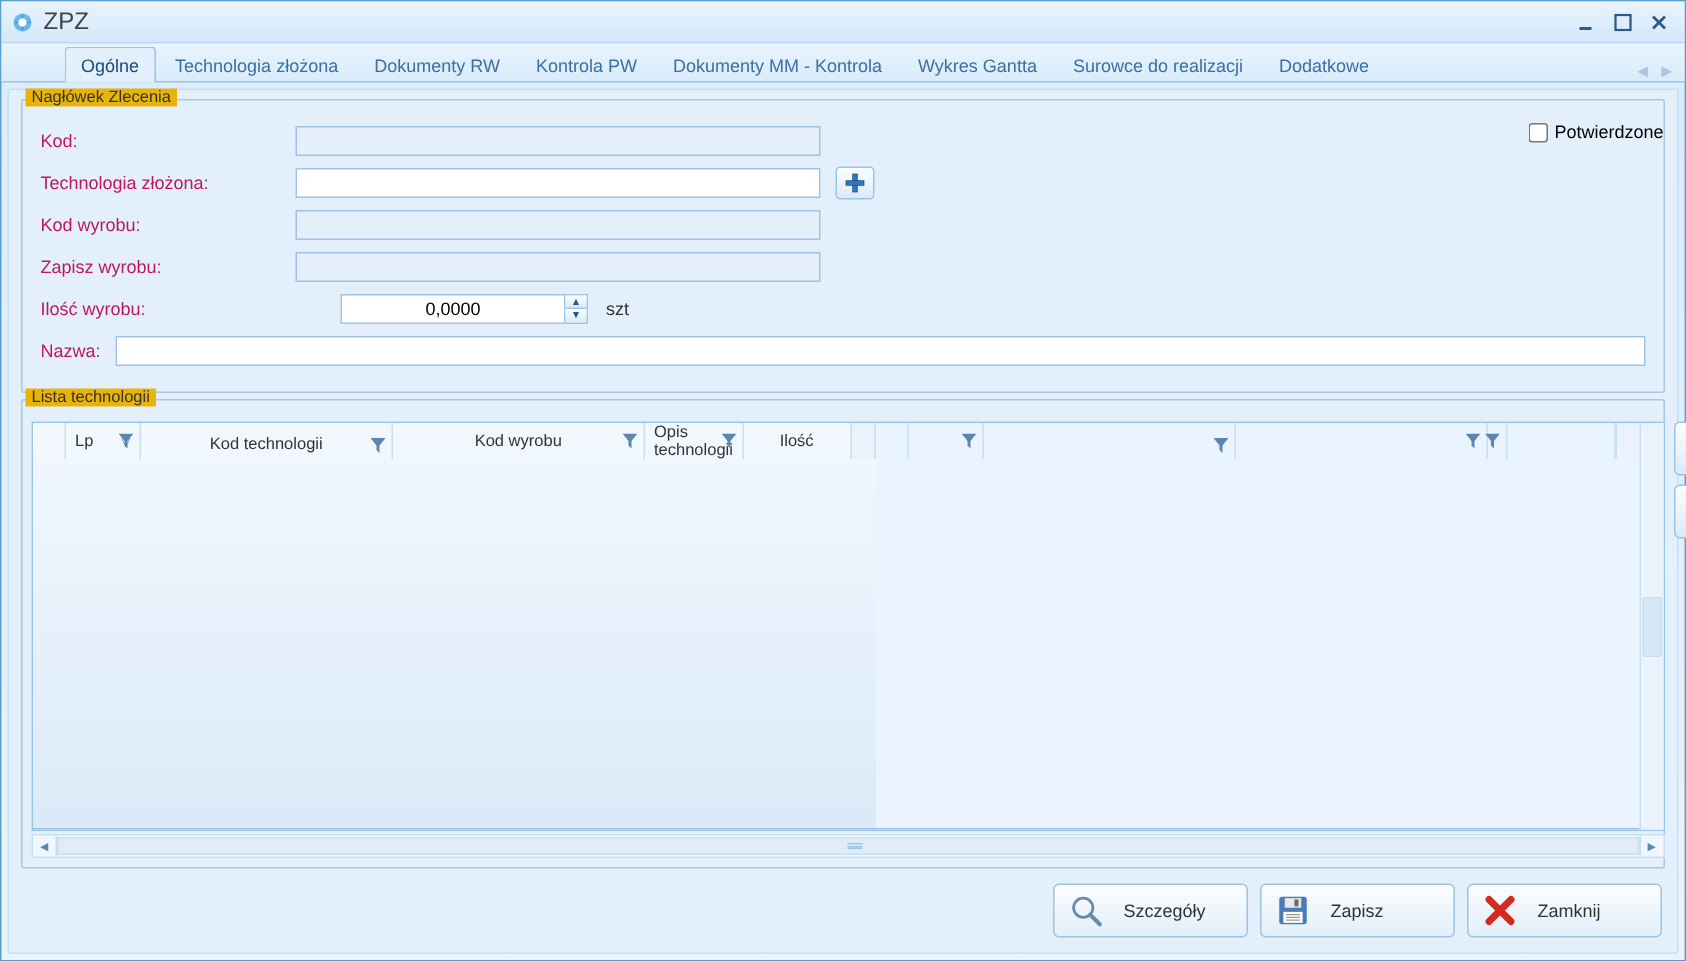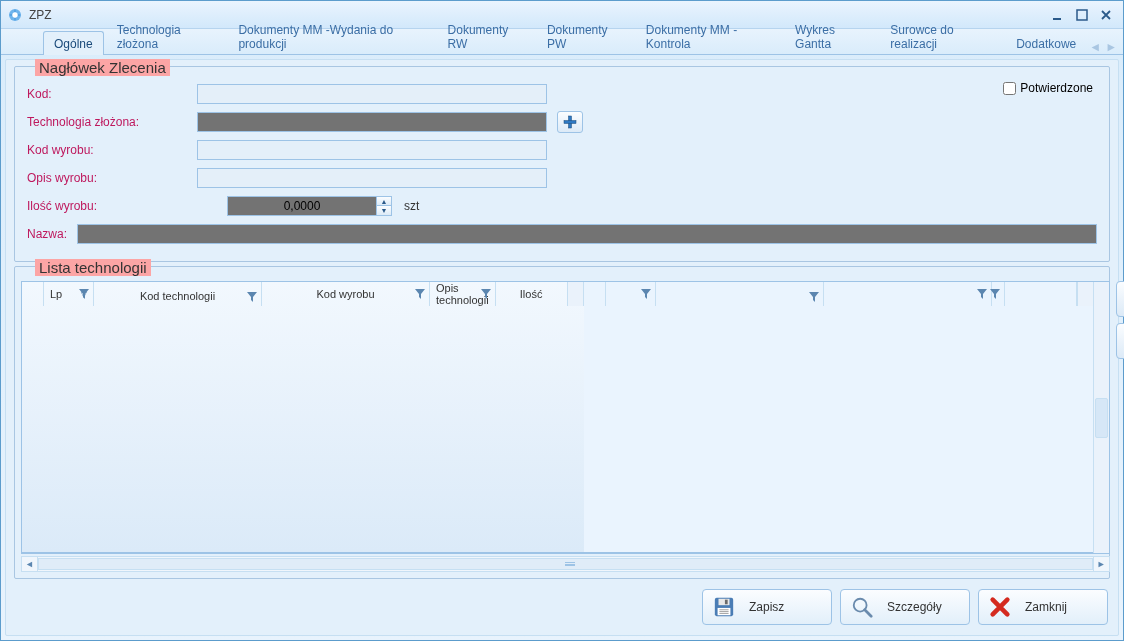--- a/index.html
+++ b/index.html
@@ -1,41 +1,41 @@
 <!DOCTYPE html>
 <html><head>
 <meta charset="utf-8">
 <style>
 * { box-sizing: border-box; margin: 0; padding: 0; }
 body { font-family: "Segoe UI", Tahoma, sans-serif; font-size: 12px; background: #fff; width: 1124px; height: 641px; overflow: hidden; }
 
 .window { border: 1px solid #5c9ccc; background: linear-gradient(#d9ecfb, #e8f3fd); height: 100%; display: flex; flex-direction: column; }
 .titlebar { height: 28px; background: linear-gradient(#eaf4fe, #d2e8fb); display: flex; align-items: center; padding: 0 6px; border-bottom: 1px solid #b6d4ef; }
 .titlebar .app-icon { width: 16px; height: 16px; margin-right: 6px; }
-.titlebar .title { color: #444; font-size: 12px; flex: 1; }
+.titlebar .title { color: #444; font-size: 16px; flex: 1; }
 .titlebar .win-btn { width: 22px; height: 18px; display: flex; align-items: center; justify-content: center; color: #2b5a8a; cursor: pointer; margin-left: 2px; }
 
 .tabbar { height: 26px; display: flex; align-items: flex-end; padding: 0 6px; background: linear-gradient(#e8f3fd, #d9ecfb); border-bottom: 1px solid #9dc3e6; position: relative; }
 .tab { padding: 5px 10px 4px 10px; color: #3b6ea5; cursor: pointer; border: 1px solid transparent; border-bottom: none; margin-right: 2px; position: relative; top: 1px; font-size: 12px; }
 .tab.active { background: #e3f0fb; border-color: #9dc3e6; border-top-left-radius: 3px; border-top-right-radius: 3px; color: #1a4a7a; margin-left: 36px; }
 .tab-scroll { margin-left: auto; display: flex; gap: 4px; color: #a9c6e2; align-items: center; }
 
 .content { flex: 1; padding: 6px 8px 8px 8px; background: #e3f0fb; display: flex; flex-direction: column; gap: 4px; border: 1px solid #c6dff2; margin: 4px; border-radius: 2px; }
 
 .groupbox { border: 1px solid #a9c6e2; border-radius: 2px; position: relative; }
-.groupbox .legend { position: absolute; top: -8px; left: 20px; background: #fca5a5; padding: 0 4px; color: #333; font-size: 15px; }
+.groupbox .legend { position: absolute; top: -8px; left: 2px; background: #eab308; padding: 0 4px; color: #333; font-size: 11px; }
 
 .header-group { padding: 16px 12px 10px 12px; }
 .form-row { display: flex; align-items: center; margin-bottom: 6px; min-height: 22px; }
 .form-row label { width: 170px; color: #be185d; font-size: 12px; }
-.input { height: 20px; border: 1px solid #9dc3e6; background: #737373; padding: 0 4px; font-size: 12px; }
+.input { height: 20px; border: 1px solid #9dc3e6; background: #ffffff; padding: 0 4px; font-size: 12px; }
 .input.disabled { background: #e4eff9; color: #666; }
 .input.w-main { width: 350px; }
 .plus-btn { width: 26px; height: 22px; margin-left: 10px; border: 1px solid #9dc3e6; background: linear-gradient(#fbfdff,#dceaf7); border-radius: 3px; display: flex; align-items: center; justify-content: center; cursor: pointer; }
-.check-confirm { position: absolute; top: 14px; right: 16px; display: flex; align-items: center; gap: 4px; }
+.check-confirm { position: absolute; top: 14px; right: 0; display: flex; align-items: center; gap: 4px; }
 .check-confirm input { width: 13px; height: 13px; }
 
 .spinner { display: flex; align-items: center; }
 .spinner .input { width: 150px; text-align: center; }
 .spinner .spin-btns { display: flex; flex-direction: column; border: 1px solid #9dc3e6; border-left: none; }
 .spinner .spin-btns div { width: 14px; height: 9px; background: linear-gradient(#fbfdff,#dceaf7); display: flex; align-items: center; justify-content: center; font-size: 7px; color: #2b5a8a; cursor: pointer; }
 .spinner .spin-btns div:first-child { border-bottom: 1px solid #9dc3e6; }
 .unit { margin-left: 12px; color: #333; }
 
 .list-group { flex: 1; display: flex; padding: 14px 6px 6px 6px; gap: 6px; min-height: 0; }
@@ -94,23 +94,22 @@
     <span class="win-btn">
         <svg width="12" height="12" viewBox="0 0 12 12">
           <path d="M2 2 L10 10 M10 2 L2 10" stroke="#2b5a8a" stroke-width="1.8"></path>
         </svg>
       </span>
   </div>
 
   <div class="tabbar">
     <div class="tab active">Ogólne</div>
     <div class="tab">Technologia złożona</div>
-    <div class="tab">Dokumenty MM -Wydania do produkcji</div>
     <div class="tab">Dokumenty RW</div>
-    <div class="tab">Dokumenty PW</div>
+    <div class="tab">Kontrola PW</div>
     <div class="tab">Dokumenty MM - Kontrola</div>
     <div class="tab">Wykres Gantta</div>
     <div class="tab">Surowce do realizacji</div>
     <div class="tab">Dodatkowe</div>
     <div class="tab-scroll">
       <span>◄</span>
       <span>►</span>
     </div>
   </div>
 
@@ -136,21 +135,21 @@
               <rect x="5.5" y="1" width="3" height="12" fill="#2e78c2" stroke="#1a4a7a" stroke-width="0.5"></rect>
               <rect x="1" y="5.5" width="12" height="3" fill="#2e78c2" stroke="#1a4a7a" stroke-width="0.5"></rect>
             </svg>
         </div>
       </div>
       <div class="form-row">
         <label>Kod wyrobu:</label>
         <input class="input disabled w-main" readonly="" value="" style="">
       </div>
       <div class="form-row">
-        <label>Opis wyrobu:</label>
+        <label>Zapisz wyrobu:</label>
         <input class="input disabled w-main" readonly="" value="" style="">
       </div>
       <div class="form-row">
         <label>Ilość wyrobu:</label>
         <div class="spinner" style="margin-left:30px">
           <input class="input" value="0,0000" style="">
           <div class="spin-btns">
             <div>▲</div>
             <div>▼</div>
           </div>
@@ -253,46 +252,46 @@
         </div>
         <div class="arrow-btn">
           <svg width="26" height="26" viewBox="0 0 26 26">
               <path d="M13 23 L22 12 L17 12 L17 3 L9 3 L9 12 L4 12 Z" fill="#e33b2e" stroke="#8f1c13" stroke-width="1"></path>
             </svg>
         </div>
       </div>
     </div>
 
     <div class="footer">
+      <div class="action-btn">
+        <span class="ico">
+            <svg viewBox="0 0 24 24" width="22" height="22">
+              <circle cx="10" cy="10" r="7" fill="none" stroke="#6a8bad" stroke-width="2"></circle>
+              <line x1="15" y1="15" x2="22" y2="22" stroke="#6a8bad" stroke-width="3" stroke-linecap="round"></line>
+            </svg>
+          </span>
+        <span>Szczegóły</span>
+      </div>
       <div class="action-btn">
         <span class="ico">
             <svg viewBox="0 0 24 24" width="22" height="22">
               <rect x="2" y="2" width="20" height="20" rx="2" fill="#4a7db5"></rect>
               <rect x="6" y="3" width="12" height="7" fill="#e8e8e8"></rect>
               <rect x="13" y="4" width="3" height="5" fill="#6a6a6a"></rect>
               <rect x="5" y="13" width="14" height="8" fill="#fff"></rect>
               <line x1="7" y1="15" x2="17" y2="15" stroke="#999"></line>
               <line x1="7" y1="17" x2="17" y2="17" stroke="#999"></line>
               <line x1="7" y1="19" x2="17" y2="19" stroke="#999"></line>
             </svg>
           </span>
         <span>Zapisz</span>
       </div>
       <div class="action-btn">
         <span class="ico">
             <svg viewBox="0 0 24 24" width="22" height="22">
-              <circle cx="10" cy="10" r="7" fill="none" stroke="#6a8bad" stroke-width="2"></circle>
-              <line x1="15" y1="15" x2="22" y2="22" stroke="#6a8bad" stroke-width="3" stroke-linecap="round"></line>
-            </svg>
-          </span>
-        <span>Szczegóły</span>
-      </div>
-      <div class="action-btn">
-        <span class="ico">
-            <svg viewBox="0 0 24 24" width="22" height="22">
               <path d="M4 4 L20 20 M20 4 L4 20" stroke="#d42a1f" stroke-width="5" stroke-linecap="round"></path>
             </svg>
           </span>
         <span>Zamknij</span>
       </div>
     </div>
 
   </div>
 </div>
 

